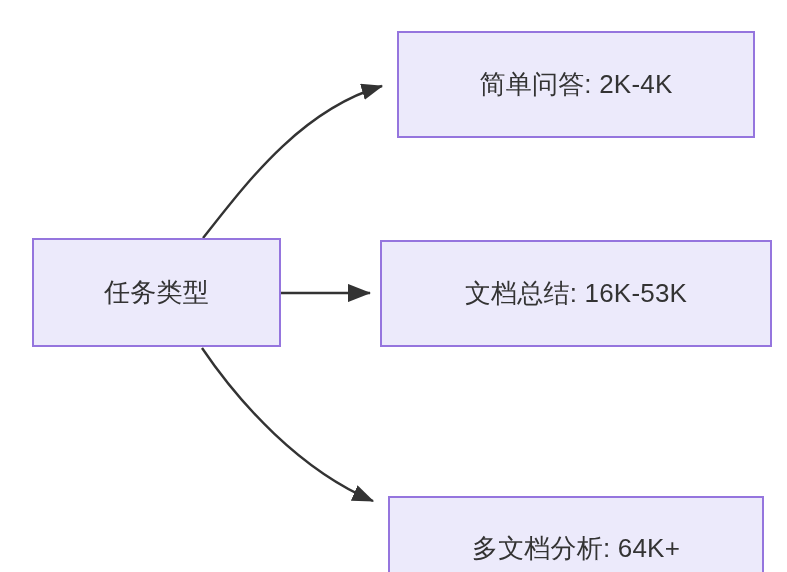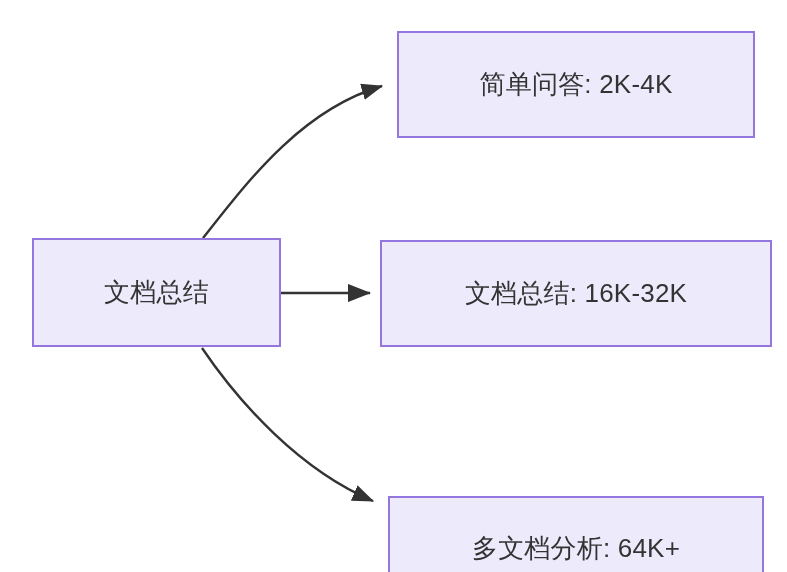--- a/index.html
+++ b/index.html
@@ -80,28 +80,28 @@
     </defs>
 
     <path d="M 203 238 C 245 185 300 110 382 86" fill="none" stroke="#333333" stroke-width="2.4" marker-end="url(#arrowhead)"></path>
 
     <path d="M 281 293 L 370 293" fill="none" stroke="#333333" stroke-width="2.6" marker-end="url(#arrowhead)"></path>
 
     <path d="M 202 348 C 240 404 300 470 373 501" fill="none" stroke="#333333" stroke-width="2.4" marker-end="url(#arrowhead)"></path>
   </svg>
 
   <div class="node" id="node-root">
-    <span class="node-label">文档总结</span>
+    <span class="node-label">任务类型</span>
   </div>
 
   <div class="node" id="node-simple-qa">
     <span class="node-label">简单问答: 2K-4K</span>
   </div>
 
   <div class="node" id="node-doc-summary">
-    <span class="node-label">文档总结: 16K-32K</span>
+    <span class="node-label">文档总结: 16K-53K</span>
   </div>
 
   <div class="node" id="node-multi-doc">
     <span class="node-label">多文档分析: 64K+</span>
   </div>
 
 </div>
 
 </body></html>

